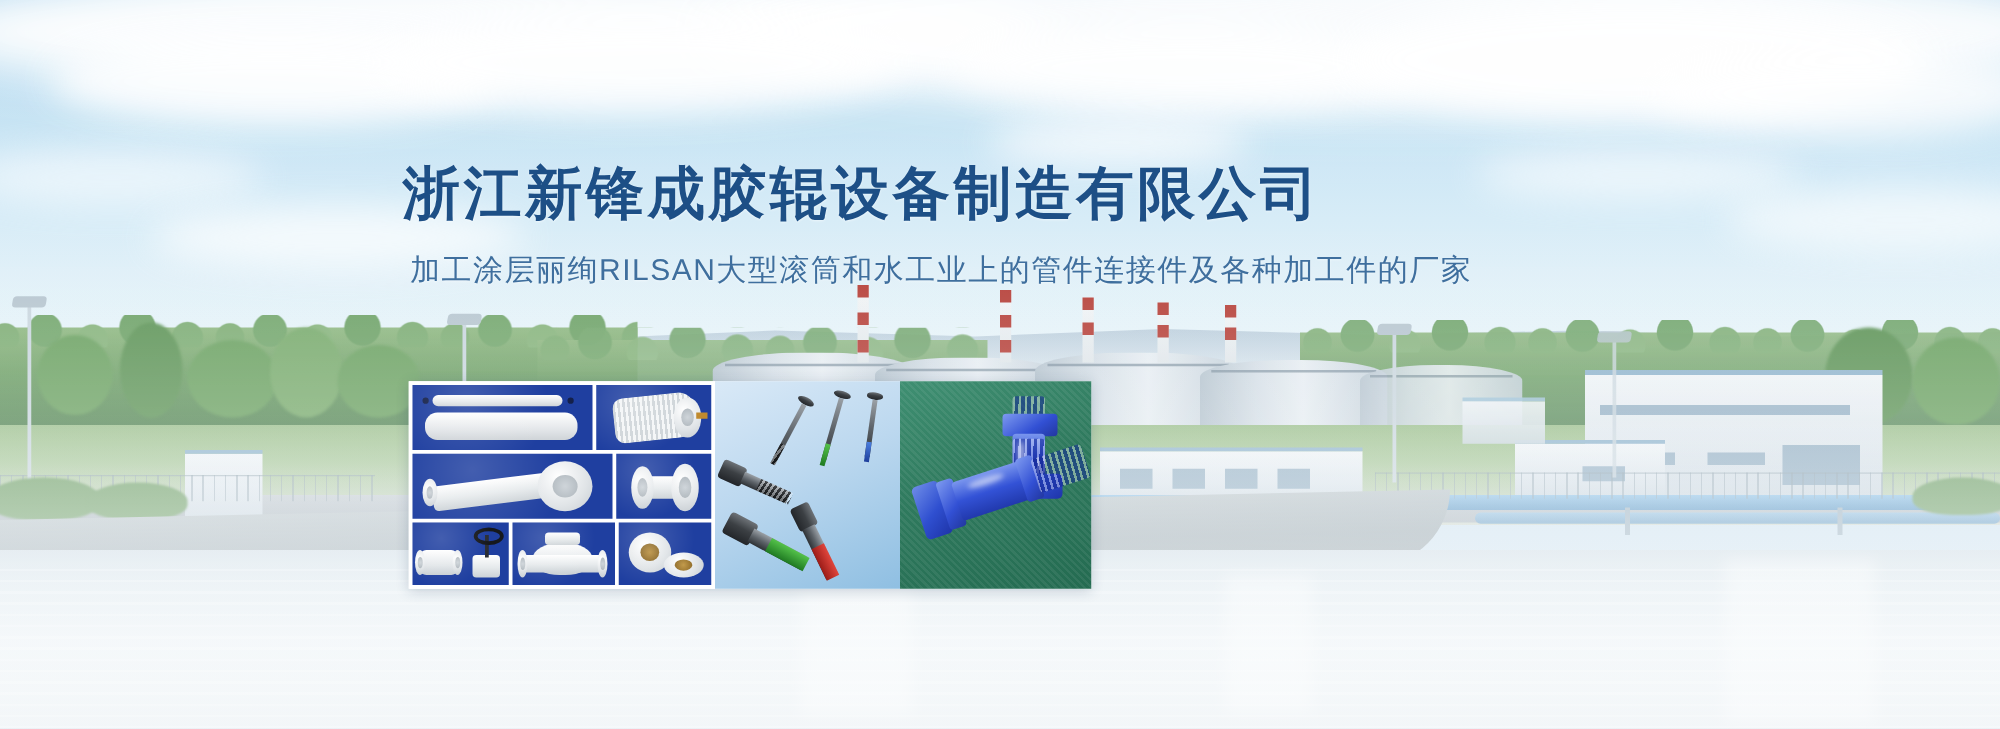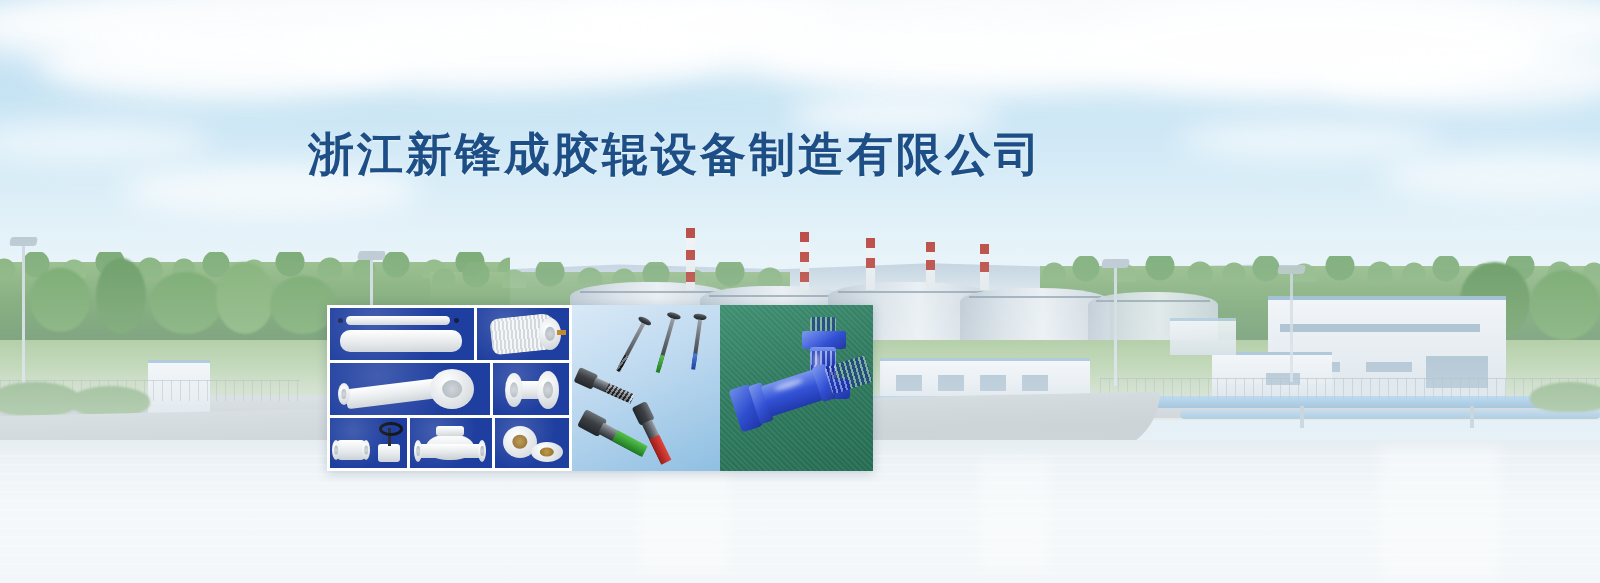--- a/index.html
+++ b/index.html
@@ -69,21 +69,21 @@
   .tree{position:absolute;border-radius:50%;background:#6ca263;filter:blur(1.2px);}
 
   
   .haze{position:absolute;left:0;top:0;width:1600px;height:583px;pointer-events:none;
     background:linear-gradient(180deg,rgba(255,255,255,.10) 0%,rgba(255,255,255,0) 28%,
       rgba(255,255,255,.10) 58%,rgba(246,250,252,.48) 80%,rgba(250,252,253,.62) 100%);}
   .veil{position:absolute;left:0;top:200px;width:1600px;height:383px;pointer-events:none;
     background:linear-gradient(180deg,rgba(255,255,255,0) 0%,rgba(255,255,255,.18) 40%,rgba(255,255,255,.42) 100%);}
 
   
-  .copy{position:absolute;left:308px;top:126px;width:1100px;z-index:40;}
+  .copy{position:absolute;left:322px;top:126px;width:1100px;z-index:40;}
   .headline{font-size:46px;font-weight:bold;letter-spacing:3px;color:#1d4f86;
     line-height:1.25;margin:0;text-shadow:0 1px 2px rgba(255,255,255,.55);}
   .subline{font-size:24px;color:#3f6f9e;letter-spacing:1.2px;margin:16px 0 0 6px;
     line-height:1.4;text-shadow:0 1px 2px rgba(255,255,255,.5);}
 
   
   .collage{position:absolute;left:327px;top:305px;width:546px;height:166px;z-index:45;
     display:flex;background:#ffffff;box-shadow:0 2px 10px rgba(30,60,90,.22);}
   .col-left{width:245px;height:166px;background:#ffffff;padding:3px;box-sizing:border-box;
     display:flex;flex-direction:column;gap:3px;}
@@ -251,20 +251,21 @@
   <div class="water-shimmer"></div>
   <div class="water-streak" style="left:640px;top:452px;width:90px;height:120px;"></div>
   <div class="water-streak" style="left:980px;top:460px;width:70px;height:110px;"></div>
   <div class="water-streak" style="left:1380px;top:448px;width:120px;height:130px;"></div>
 
   <div class="veil"></div>
   <div class="haze"></div>
 
   <div class="copy">
     <h1 class="headline">浙江新锋成胶辊设备制造有限公司</h1>
+    <p class="subline">加工涂层丽绚RILSAN大型滚筒和水工业上的管件连接件及各种加工件的厂家</p>
   </div>
 
   <div class="collage">
 
     <div class="col-left">
       <div class="crow">
         <div class="cell r1" style="width:144px">
           <div class="roller" style="left:16px;top:8px;width:104px;height:9px;"></div>
           <div class="shaftdot" style="left:8px;top:10px;"></div>
           <div class="shaftdot" style="left:124px;top:10px;"></div>

